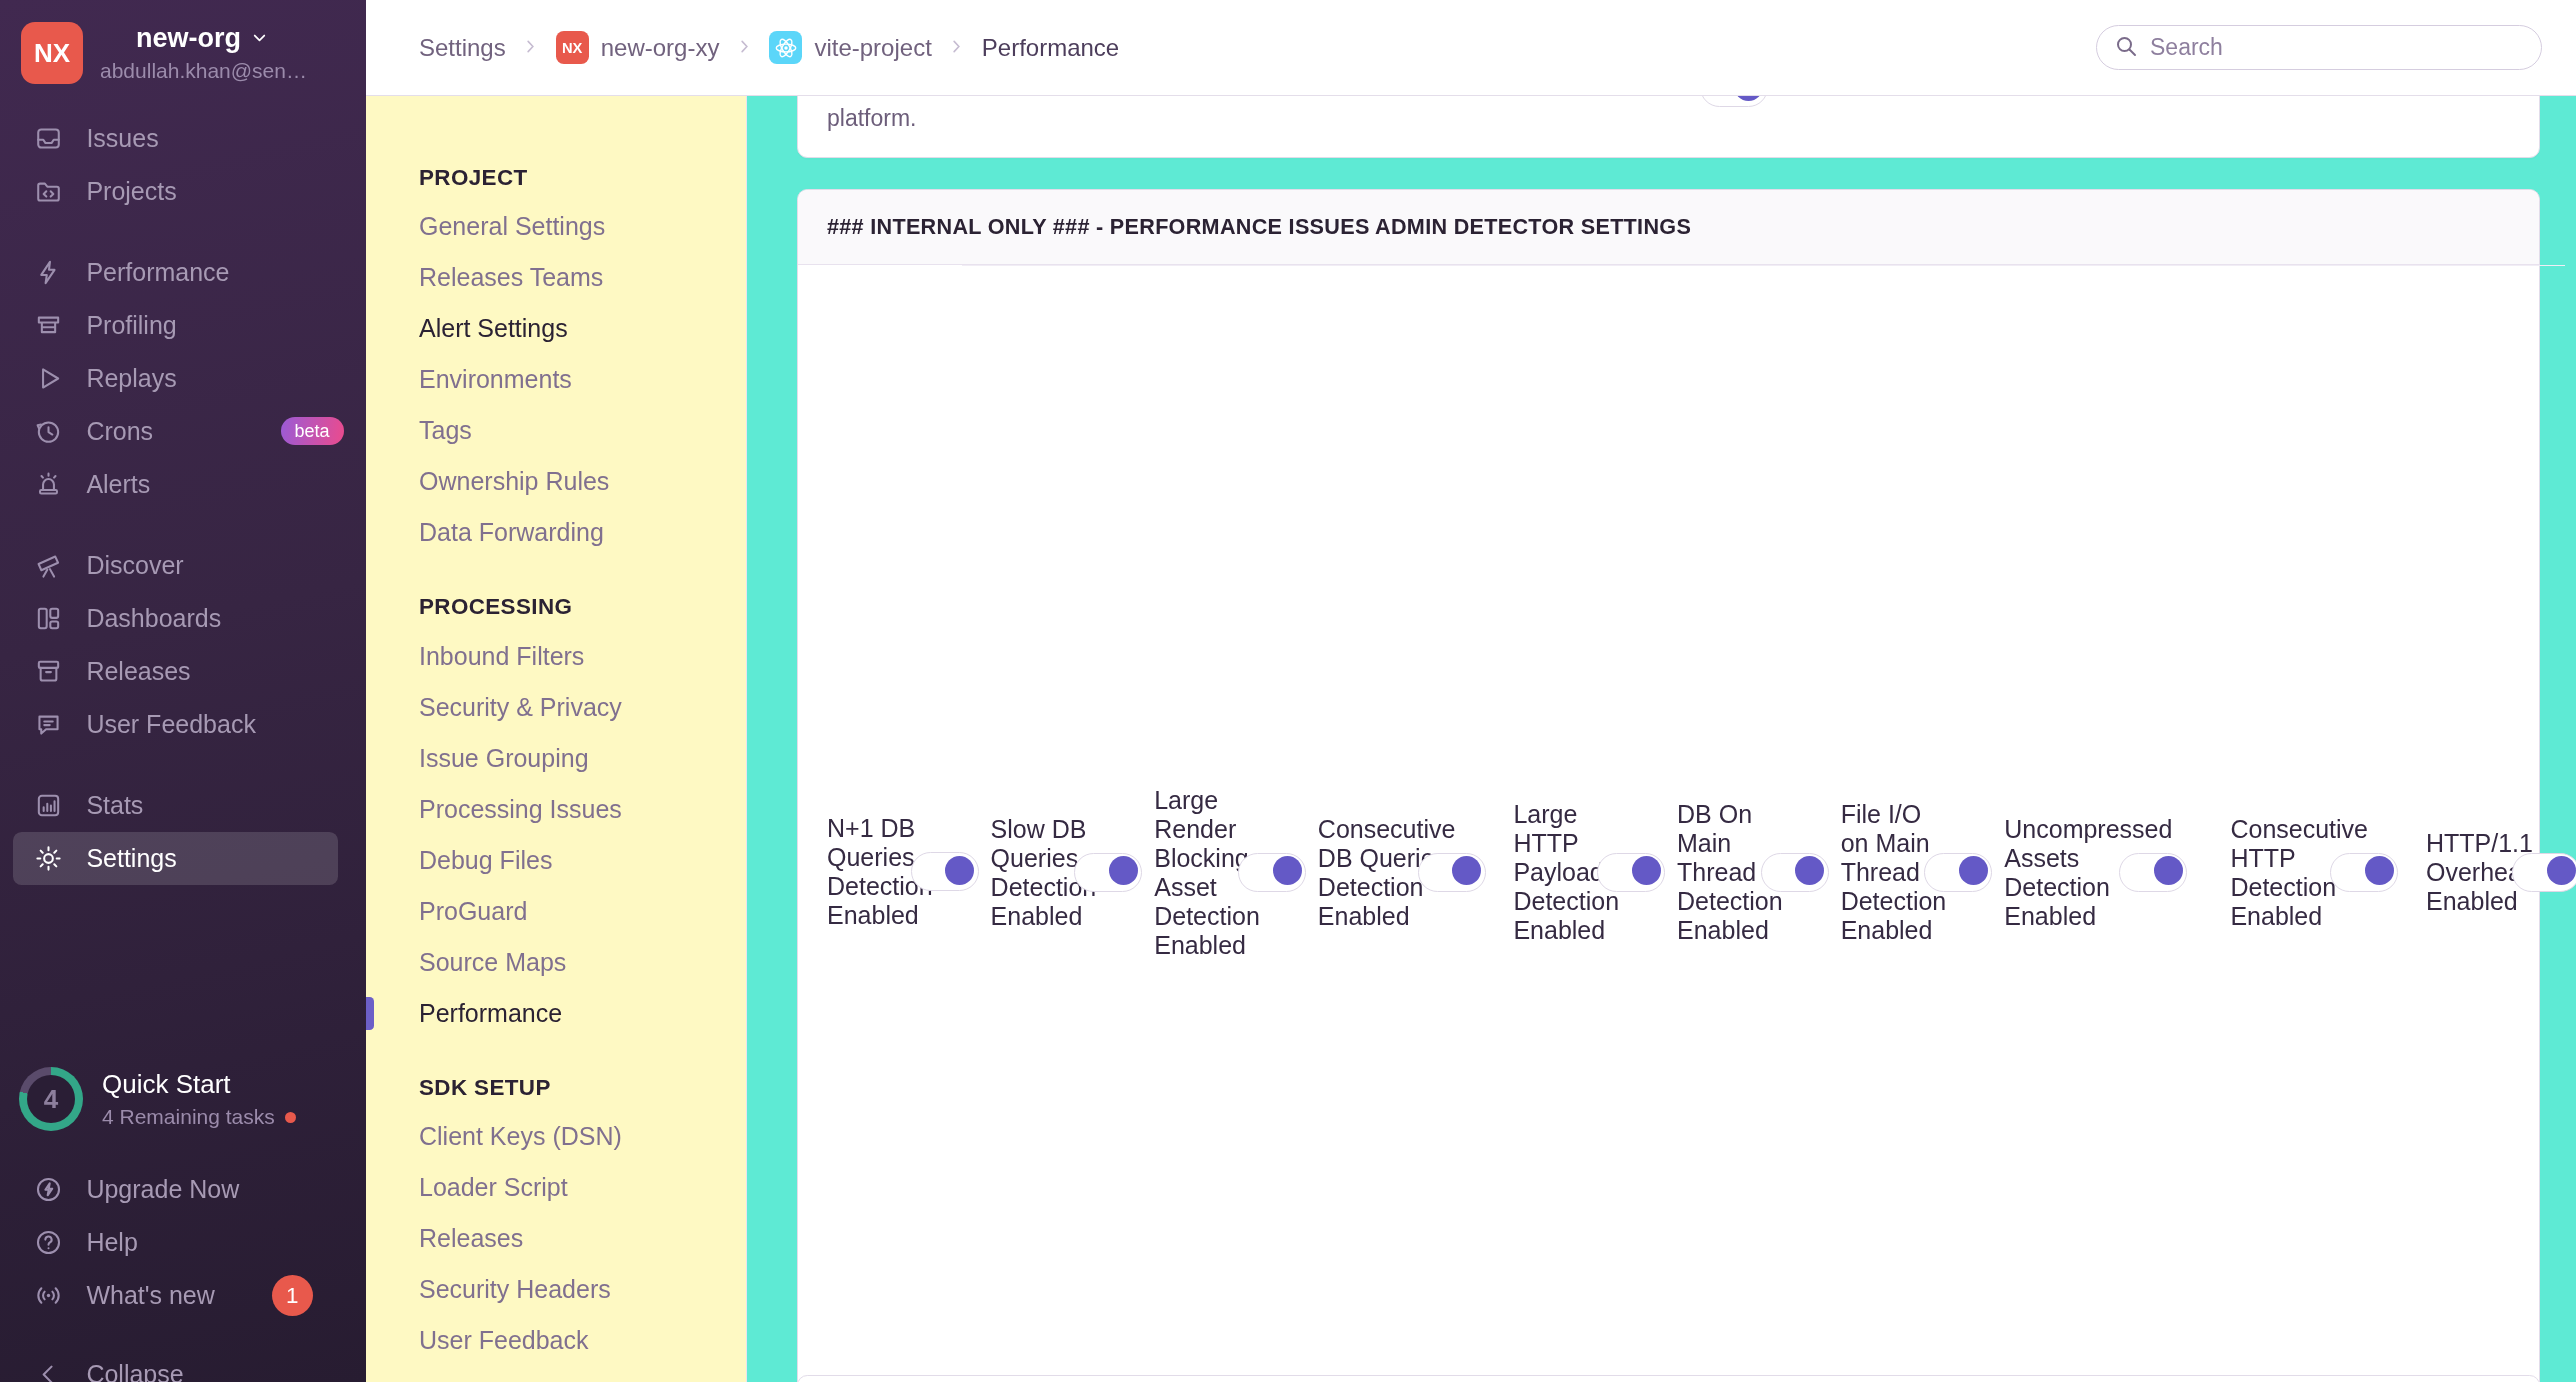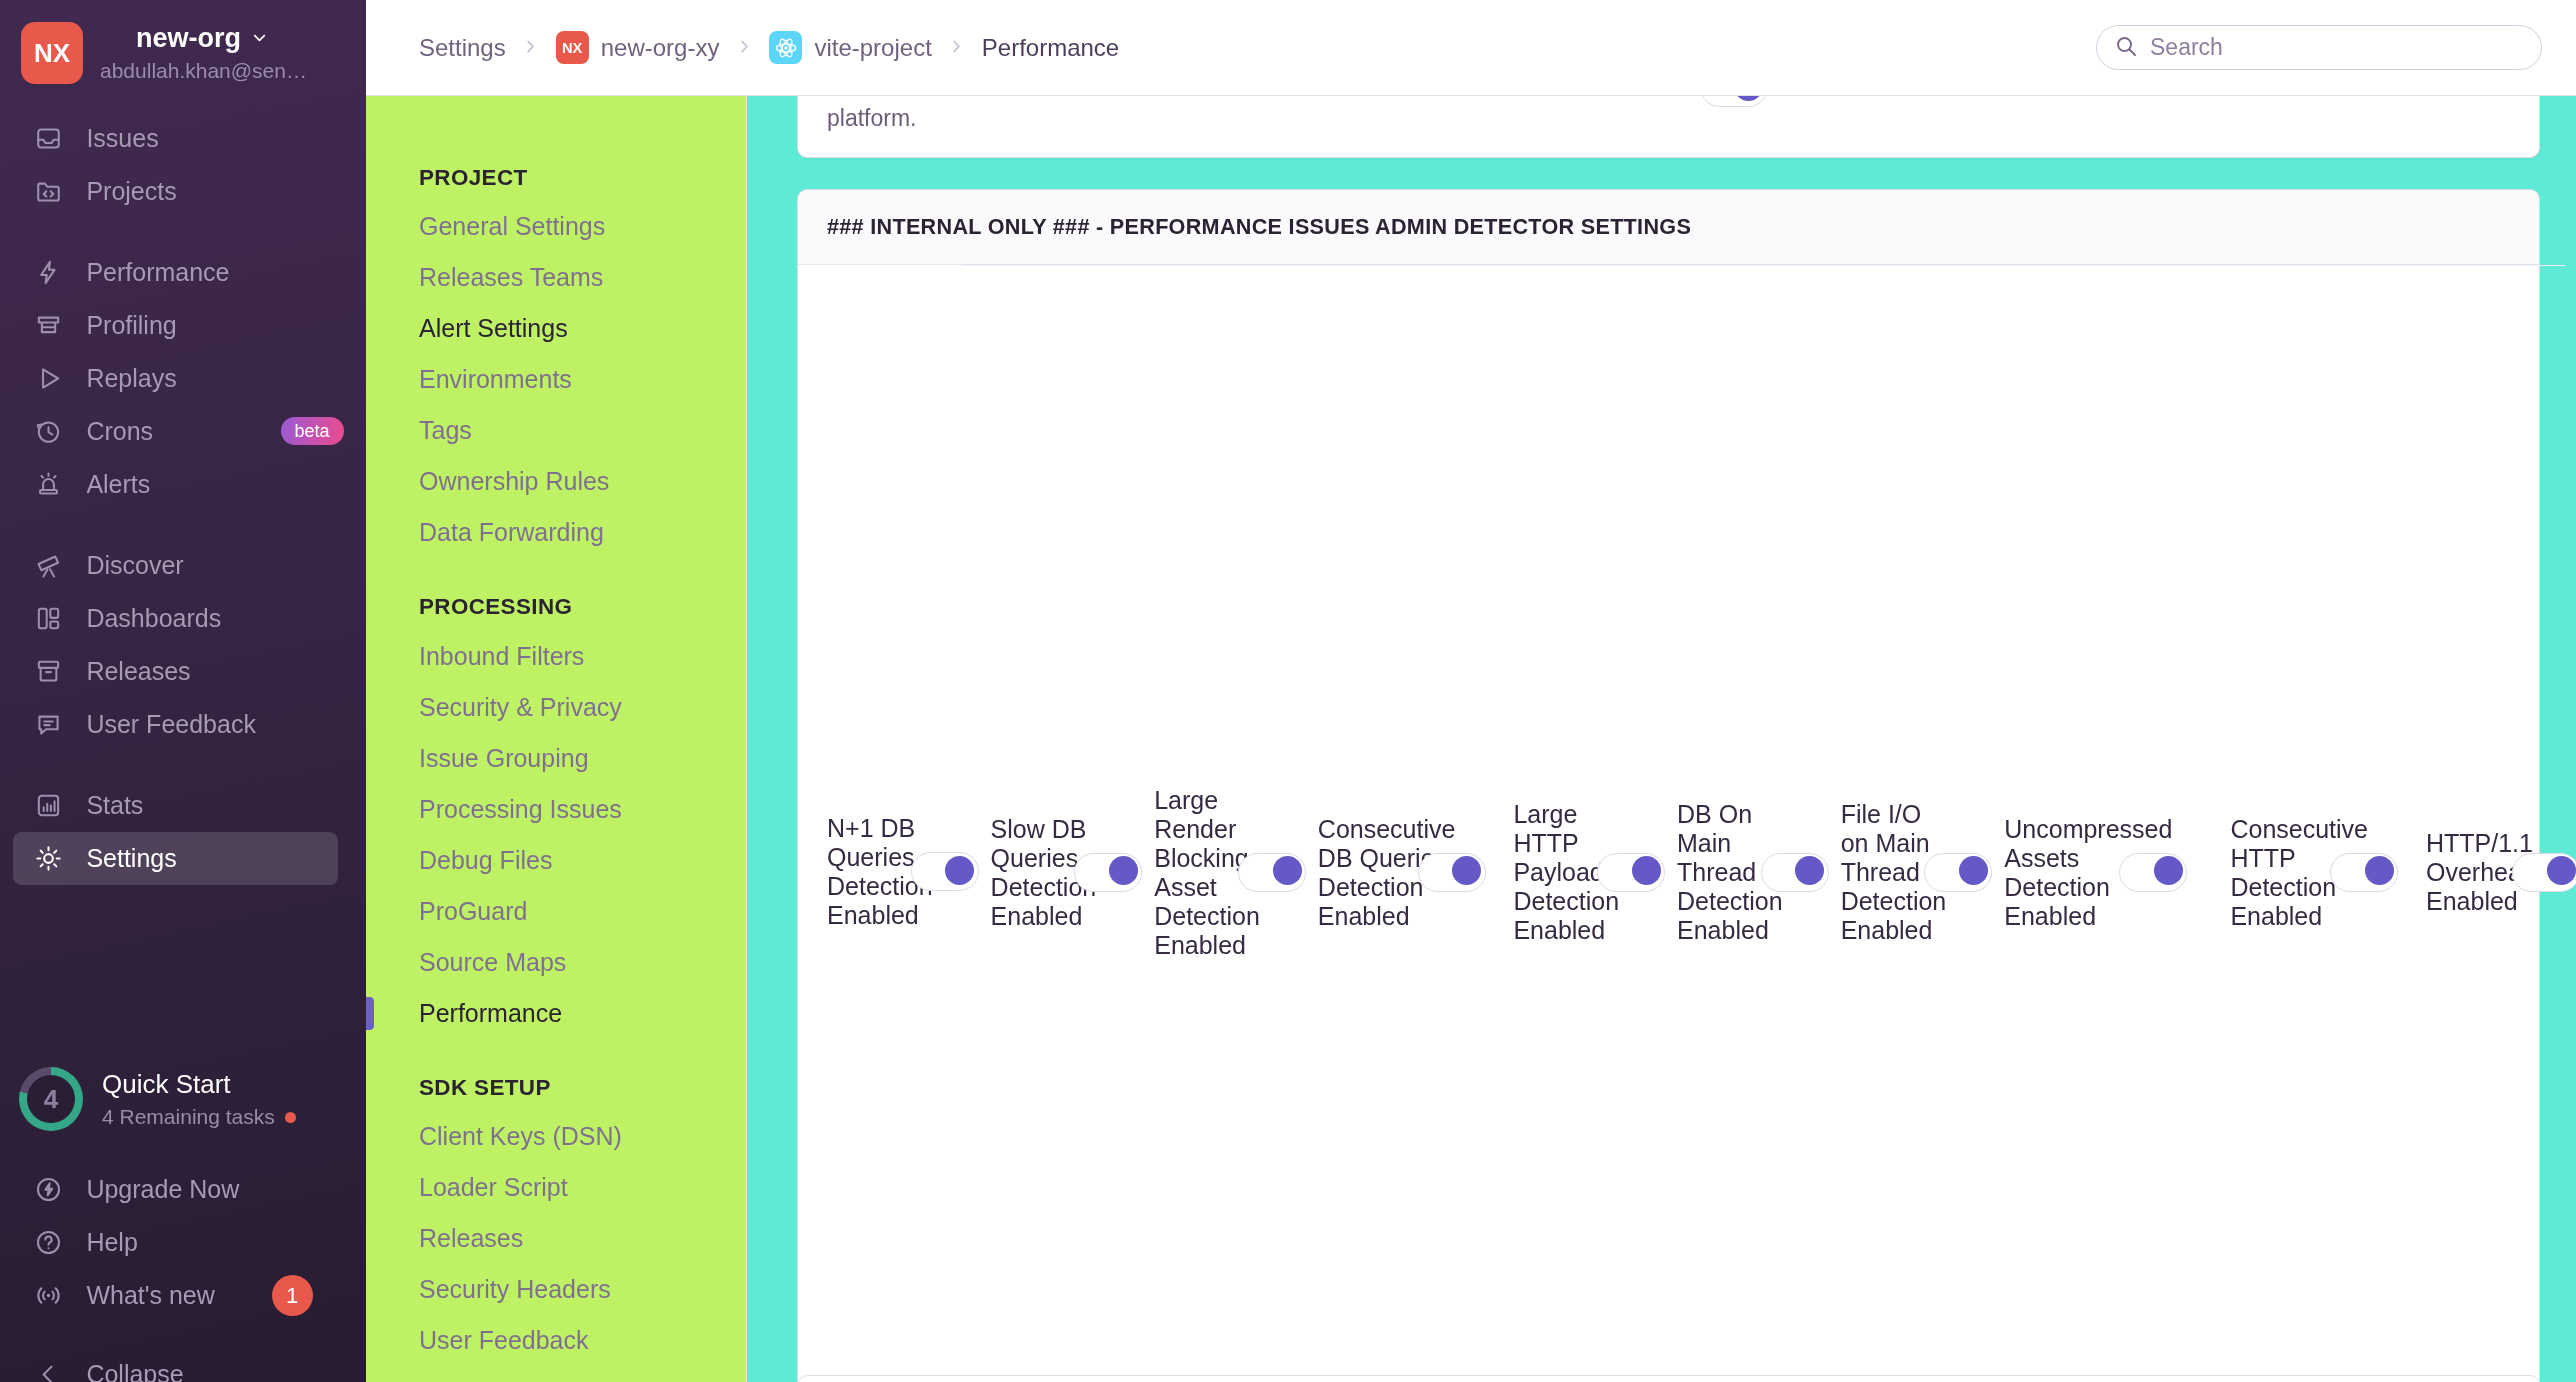--- a/index.html
+++ b/index.html
@@ -52,21 +52,21 @@
   .mini-avatar{ width:33px; height:33px; border-radius:7.8px; background:#E8594C; color:#fff; font-size:14.7px; font-weight:bold;
     display:flex; align-items:center; justify-content:center; }
   .react-avatar{ width:33px; height:33px; border-radius:7.8px; background:#5BD6F9; display:flex; align-items:center; justify-content:center; }
   .search-pill{ margin-left:auto; width:446px; height:45px; border:1.7px solid #D5CDDF; border-radius:23px; background:#fff;
     display:flex; align-items:center; padding:2px 17px; gap:12px; }
   .search-pill input{ border:none; outline:none; font-size:23px; color:#2B2233; width:100%; font-family:inherit; background:transparent;}
   .search-pill input::placeholder{ color:#8E7F9E; }
 
   
   .settings-nav{ position:absolute; left:366px; top:96px; bottom:0; width:381px; border-right:1.7px solid #E9E3EF;
-    padding:69px 0 0 53px; background:#bef264; z-index:10;}
+    padding:69px 0 0 53px; background:#fef9c3; z-index:10;}
   .nav-heading{ font-size:22.4px; font-weight:bold; color:#2B2233; letter-spacing:0.4px; margin-bottom:10.3px; line-height:26px;}
   .nav-section + .nav-section{ margin-top:36px; }
   .nav-item{ font-size:25px; color:#80708F; height:51px; display:flex; align-items:center; position:relative; cursor:pointer; }
   .nav-item.dark{ color:#2B2233; }
   .nav-item.current::before{ content:""; position:absolute; left:-53px; top:50%; margin-top:-16.4px; width:7.8px; height:33px;
     background:#6C5FC7; border-radius:0 4.3px 4.3px 0; }
 
   
   .main{ position:absolute; left:747px; top:0; right:0; height:1383px; background:#5eead4; }
   .card{ position:absolute; left:50px; width:1743px; background:#FFFFFF; border:1.7px solid #E2DCE9; border-radius:10.3px;

